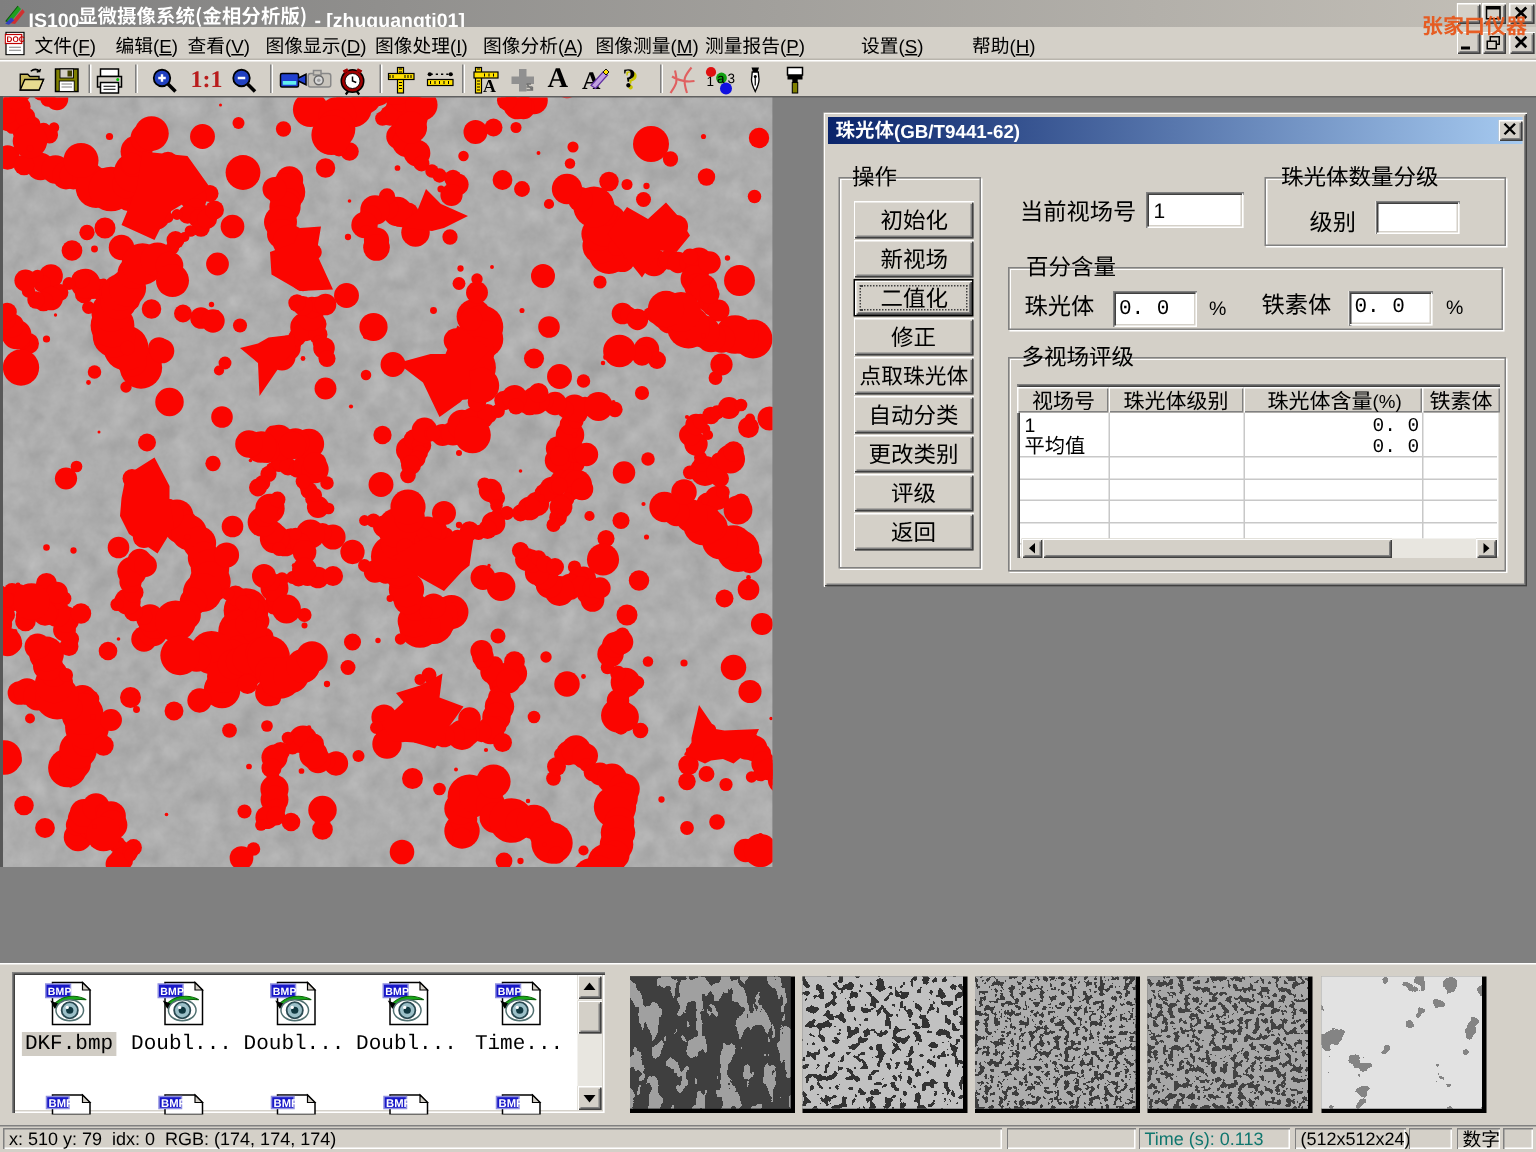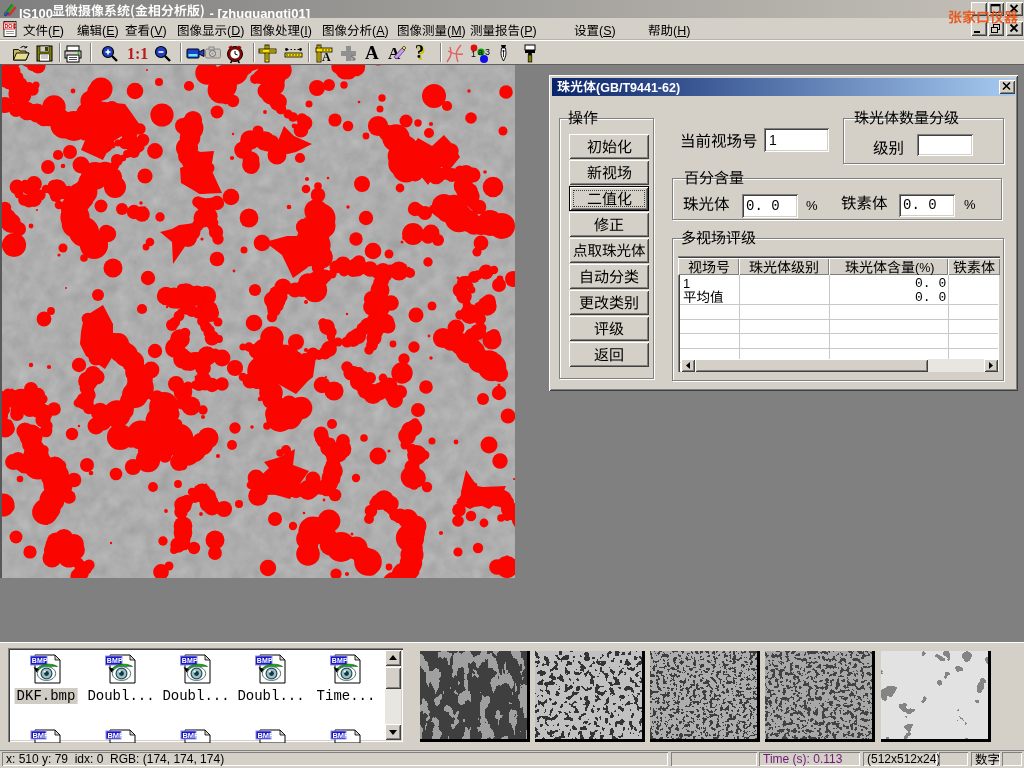--- a/index.html
+++ b/index.html
@@ -1732,21 +1732,21 @@
     </svg>
   </div>
 <div style="position:absolute;left:881px;top:651px;width:110px;height:91px;background:#000">
     <svg width="107" height="88" style="position:absolute;left:0;top:0;background:#e6e6e6">
       <rect width="107" height="88" filter="url(#t5)"></rect>
     </svg>
   </div>
 <div class="abs" style="left:0;top:750px;width:1024px;height:18px;background:#d4d0c8;border-top:1px solid #808080"></div>
 <div class="abs" style="left:2px;top:752px;width:666px;height:14px;box-shadow:inset 1px 1px 0 #808080,inset -1px -1px 0 #fff;font-size:12px;font-family:'Liberation Sans',sans-serif;padding:0px 4px;color:#000">x: 510 y: 79&nbsp;&nbsp;idx: 0&nbsp;&nbsp;RGB: (174, 174, 174)</div>
 <div class="abs" style="left:671px;top:752px;width:86px;height:14px;box-shadow:inset 1px 1px 0 #808080,inset -1px -1px 0 #fff;font-size:12px;font-family:'Liberation Sans',sans-serif;padding:0px 4px;color:#000"></div>
-<div class="abs" style="left:759px;top:752px;width:101px;height:14px;box-shadow:inset 1px 1px 0 #808080,inset -1px -1px 0 #fff;font-size:12px;font-family:'Liberation Sans',sans-serif;padding:0px 4px;color:#701a75">Time (s): 0.113</div>
+<div class="abs" style="left:759px;top:752px;width:101px;height:14px;box-shadow:inset 1px 1px 0 #808080,inset -1px -1px 0 #fff;font-size:12px;font-family:'Liberation Sans',sans-serif;padding:0px 4px;color:#0f766e">Time (s): 0.113</div>
 <div class="abs" style="left:863px;top:752px;width:74px;height:14px;box-shadow:inset 1px 1px 0 #808080,inset -1px -1px 0 #fff;font-size:12px;font-family:'Liberation Sans',sans-serif;padding:0px 4px;color:#000">(512x512x24)</div>
 <div class="abs" style="left:939px;top:752px;width:29px;height:14px;box-shadow:inset 1px 1px 0 #808080,inset -1px -1px 0 #fff;font-size:12px;font-family:'Liberation Sans',sans-serif;padding:0px 4px;color:#000"></div>
 <div class="abs" style="left:971px;top:752px;width:29px;height:14px;box-shadow:inset 1px 1px 0 #808080,inset -1px -1px 0 #fff;font-size:12px;font-family:'Liberation Sans',sans-serif;padding:0px 4px;color:#000"></div>
 <div class="abs" style="left:975px;top:753px">
     <svg width="26" height="15" style="overflow:visible;position:absolute" fill="#000">
       <use href="#g400_6570" transform="translate(0.0,11.0) scale(0.01250,-0.01250)"></use>
       <use href="#g400_5b57" transform="translate(12.5,11.0) scale(0.01250,-0.01250)"></use>
     </svg>
   </div>
 <div class="abs" style="left:1002px;top:752px;width:20px;height:14px;box-shadow:inset 1px 1px 0 #808080,inset -1px -1px 0 #fff;font-size:12px;font-family:'Liberation Sans',sans-serif;padding:0px 4px;color:#000"></div>

